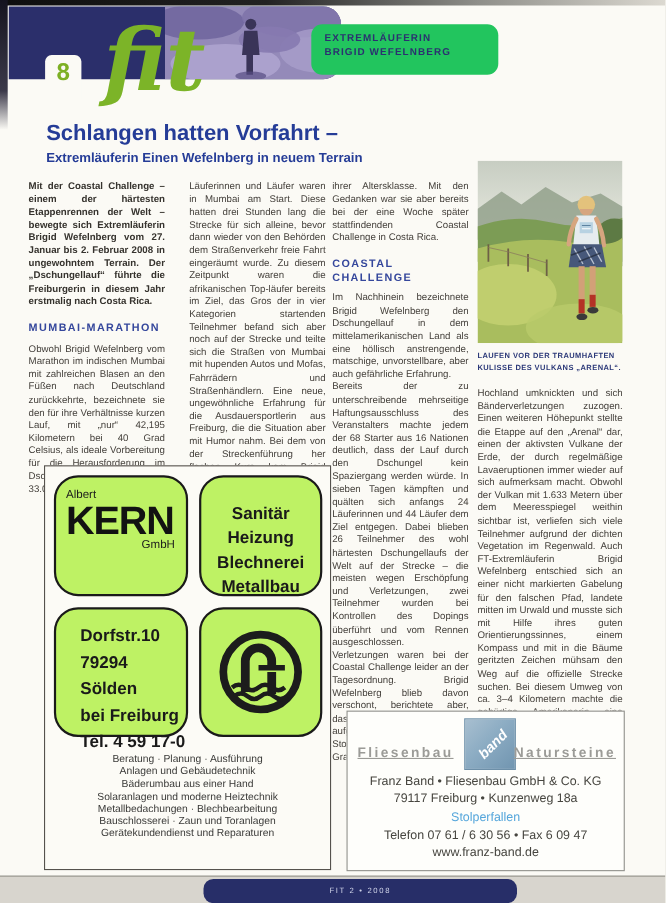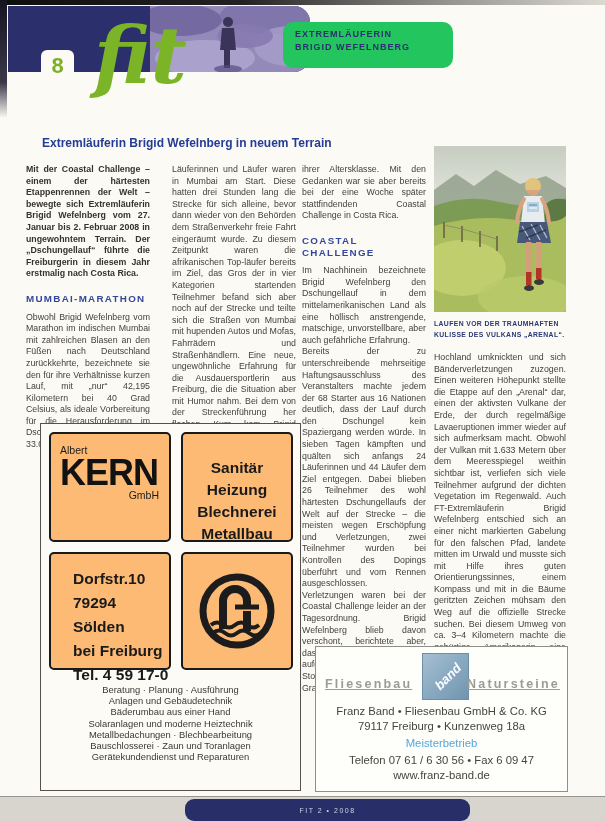--- a/index.html
+++ b/index.html
@@ -33,21 +33,21 @@
   .col1{left:26px;top:164px;}
   .col2{left:172px;top:164px;}
   .col3{left:302px;top:164px;}
   .col4{left:434px;top:352px;width:132px;}
   .photo{position:absolute;left:434px;top:146px;width:132px;height:166px;overflow:hidden;}
   .caption{position:absolute;left:434px;top:318px;width:132px;font-size:6.8px;font-weight:bold;
         letter-spacing:.4px;color:#2b3878;line-height:11px;}
   
   .kern{position:absolute;left:40px;top:423px;width:261px;height:368px;border:1px solid #55524d;
         box-sizing:border-box;background:#fcfbf6;}
-  .kbox{position:absolute;border:2px solid #1a1a1a;border-radius:5px;background:#fdba74;box-sizing:border-box;}
+  .kbox{position:absolute;border:2px solid #1a1a1a;border-radius:22px;background:#bef264;box-sizing:border-box;}
   .kb1{left:8px;top:8px;width:122px;height:110px;padding:10px 8px 0 9px;}
   .kb3{left:140px;top:8px;width:112px;height:110px;padding-top:23px;text-align:center;}
   .kb2{left:8px;top:128px;width:122px;height:118px;padding:13px 0 0 22px;}
   .kb4{left:140px;top:128px;width:112px;height:118px;text-align:center;}
   .kern-albert{font-size:10.5px;color:#1c1c1c;}
   .kern-name{font-size:36px;font-weight:bold;letter-spacing:-1px;line-height:33px;color:#121212;}
   .kern-gmbh{font-size:10.5px;color:#1c1c1c;text-align:right;padding-right:2px;}
   .kb3 div{font-size:15.5px;font-weight:bold;line-height:22px;color:#1a1a1a;}
   .kb2 div{font-size:15.5px;font-weight:bold;line-height:24px;color:#1a1a1a;}
   .kservices{position:absolute;left:0;top:260px;width:100%;text-align:center;}
@@ -98,21 +98,22 @@
   </div>
   <div class="kicker-box">
     <div class="kicker">EXTREMLÄUFERIN</div>
     <div class="kicker">BRIGID WEFELNBERG</div>
   </div>
   <div class="tab8">
     <span>8</span>
   </div>
   <div class="fitlogo">fit</div>
 
-  <div class="subtitle">Extremläuferin Brigid Wefelnberg in neuem Terrain</div>
+  <div class="title">Schlangen hatten Vorfahrt –</div>
+  <div class="subtitle">Extremläuferin Einen Wefelnberg in neuem Terrain</div>
 
   <div class="col col1">
     <p class="intro">Mit der Coastal Challenge – einem der härtesten Etappenrennen der Welt – bewegte sich Extremläuferin Brigid Wefelnberg vom 27. Januar bis 2. Februar 2008 in ungewohntem Terrain. Der „Dschungellauf“ führte die Freiburgerin in diesem Jahr erstmalig nach Costa Rica.</p>
     <div class="colhead">MUMBAI-MARATHON</div>
     <p>Obwohl Brigid Wefelnberg vom Marathon im indischen Mumbai mit zahlreichen Blasen an den Füßen nach Deutschland zurückkehrte, bezeichnete sie den für ihre Verhältnisse kurzen Lauf, mit „nur“ 42,195 Kilometern bei 40 Grad Celsius, als ideale Vorbereitung für die Herausforderung im Dschungel. Unglaubliche 33.000</p>
   </div>
 
   <div class="col col2">
     <p>Läuferinnen und Läufer waren in Mumbai am Start. Diese hatten drei Stunden lang die Strecke für sich alleine, bevor dann wieder von den Behörden dem Straßenverkehr freie Fahrt eingeräumt wurde. Zu diesem Zeitpunkt waren die afrikanischen Top-läufer bereits im Ziel, das Gros der in vier Kategorien startenden Teilnehmer befand sich aber noch auf der Strecke und teilte sich die Straßen von Mumbai mit hupenden Autos und Mofas, Fahrrädern und Straßenhändlern. Eine neue, ungewöhnliche Erfahrung für die Ausdauersportlerin aus Freiburg, die die Situation aber mit Humor nahm. Bei dem von der Streckenführung her flachen Kurs kam Brigid Wefelnberg als hervorragende 48. von 400 gestarteten Frauen ins Ziel, sogar als Drittplatzierte in</p>
   </div>
@@ -222,21 +223,21 @@
   </div>
 
   <div class="bandad">
     <div class="graylabel gl-left">Fliesenbau</div>
     <div class="bandlogo">
       <span>band</span>
     </div>
     <div class="graylabel gl-right">Natursteine</div>
     <div class="bl bl1">Franz Band • Fliesenbau GmbH &amp; Co. KG</div>
     <div class="bl bl2">79117 Freiburg • Kunzenweg 18a</div>
-    <div class="bl bl3">Meisterbetrieb</div>
+    <div class="bl bl3">Stolperfallen</div>
     <div class="bl bl4">Telefon 07 61 / 6 30 56 • Fax 6 09 47</div>
     <div class="bl bl5">www.franz-band.de</div>
   </div>
 
   <div class="foot-strip"></div>
   <div class="foot-bar">
     <span>FIT 2 • 2008</span>
   </div>
 
 </div>

